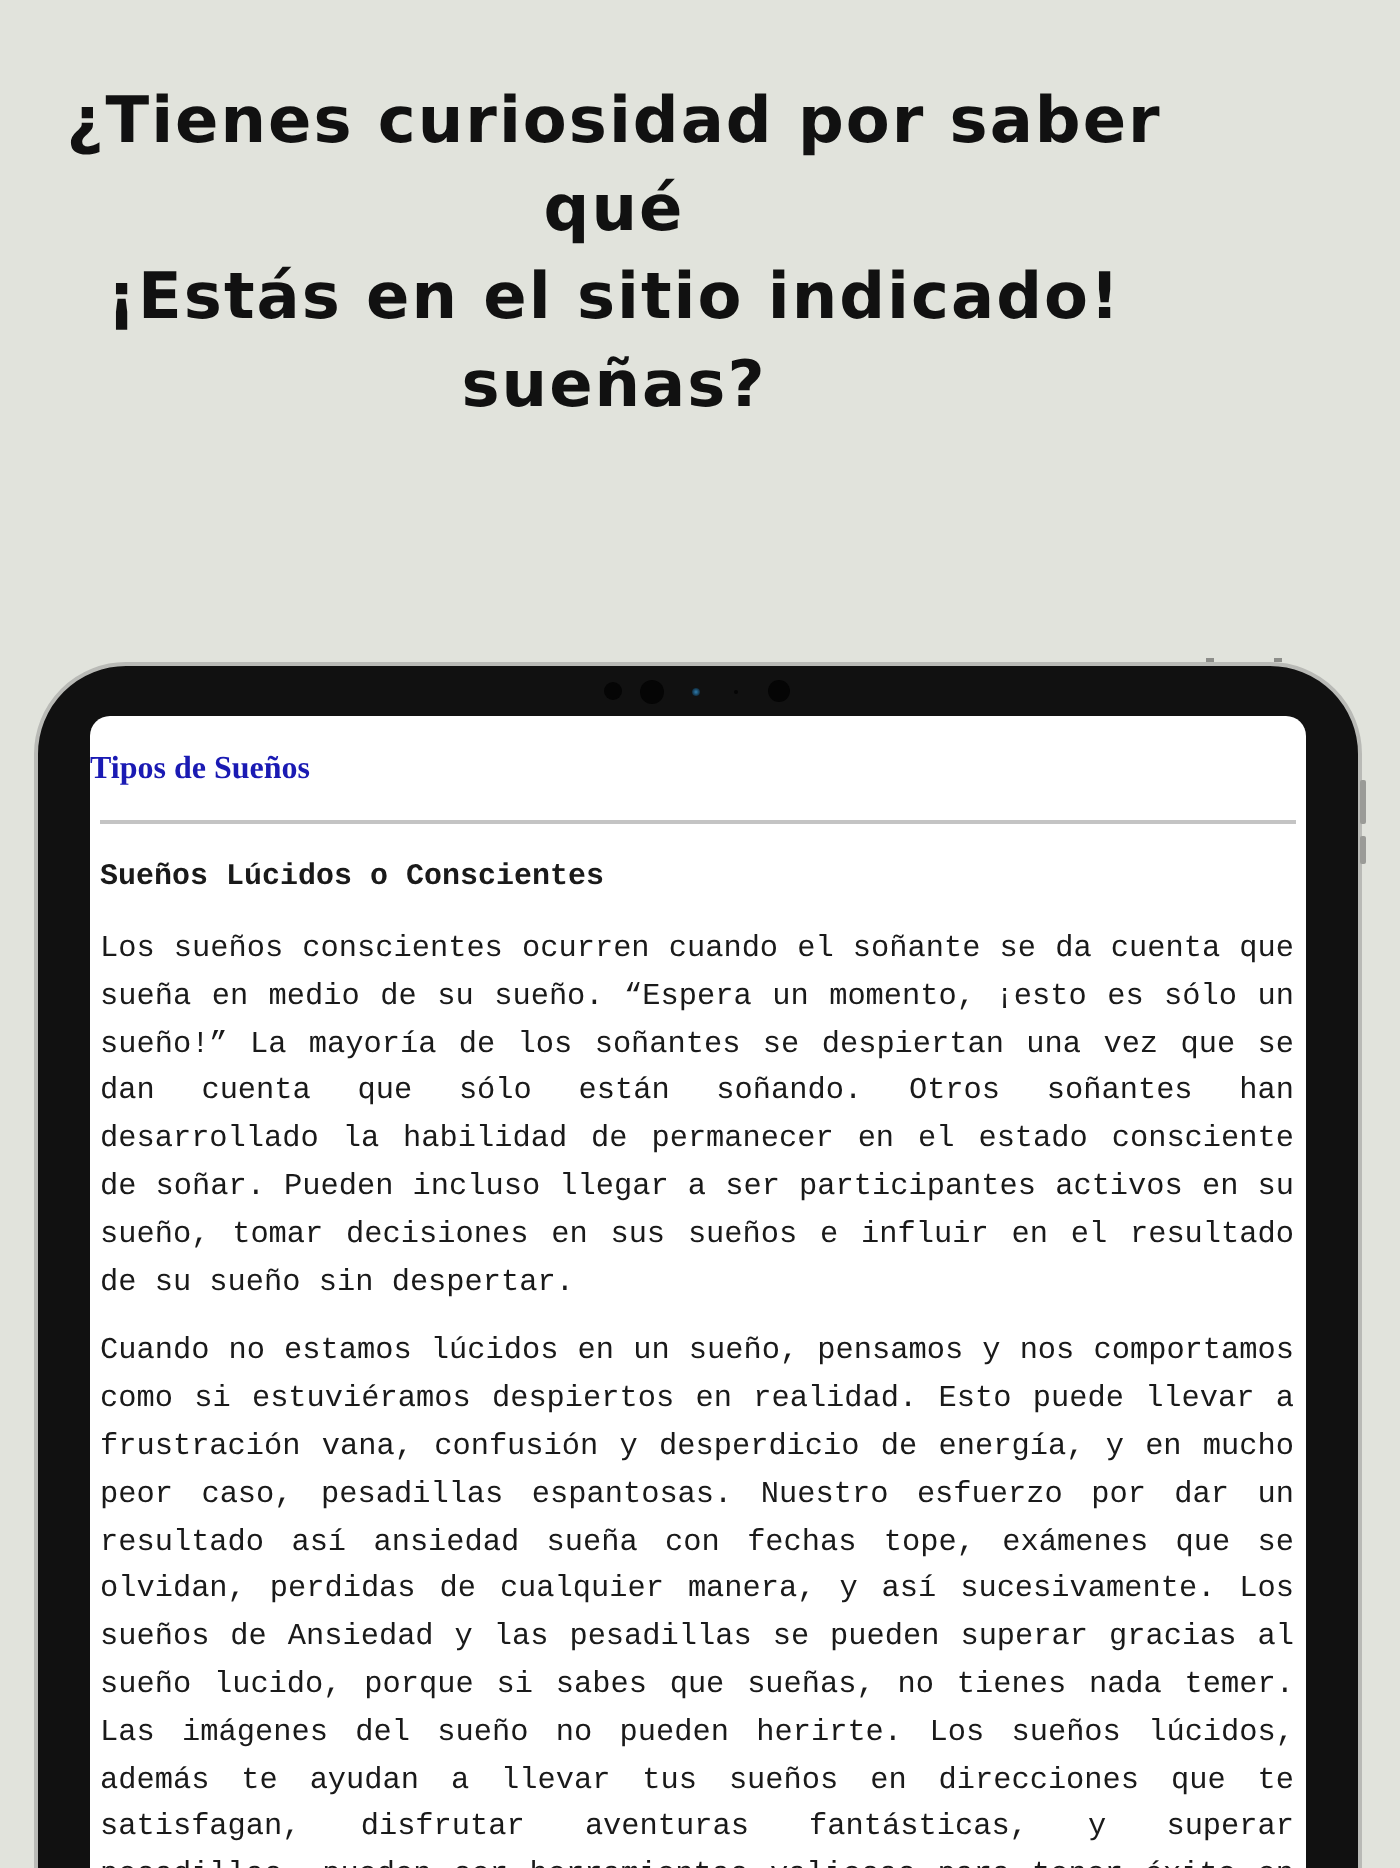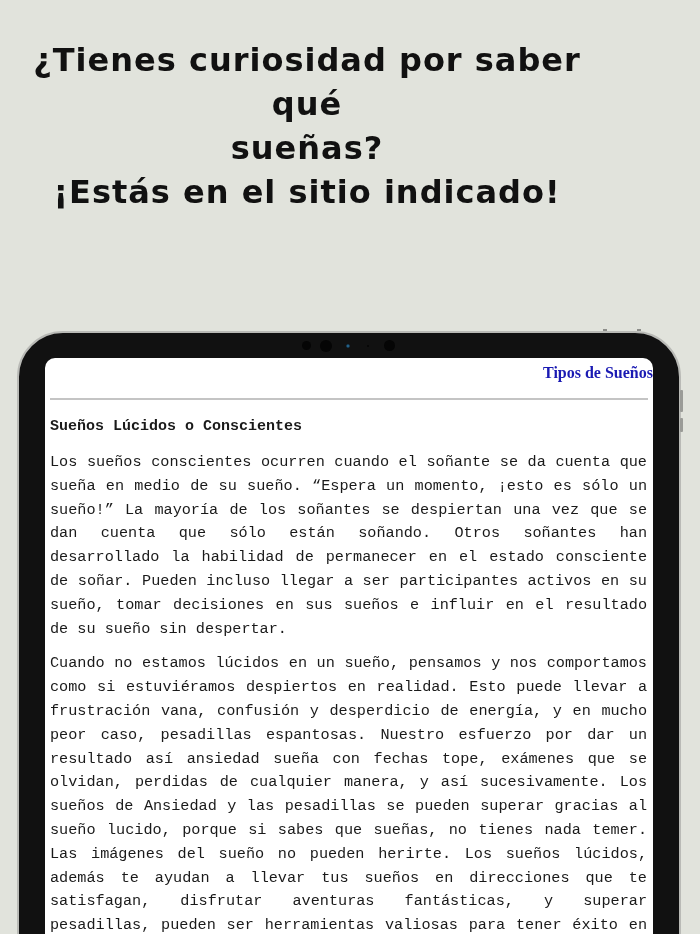--- a/index.html
+++ b/index.html
@@ -73,26 +73,26 @@
       position: absolute;
       left: 45px;
       top: 358px;
       width: 608px;
       height: 600px;
       background: #ffffff;
       border-radius: 10px 10px 0 0;
       overflow: hidden;
     }
     .page-title {
-      text-align: right;
+      text-align: left;
       color: #1a1ab3;
       font-family: "Liberation Serif", serif;
       font-weight: bold;
       font-size: 16px;
-      margin-top: 5px;
+      margin-top: 17px;
       height: 20px;
       line-height: 20px;
     }
     .divider {
       margin: 15px 5px 0 5px;
       height: 2px;
       background: #c4c4c4;
     }
     .content {
       padding: 0 6px 0 5px;
@@ -111,22 +111,22 @@
     }
     .para {
       margin: 0 0 11px 0;
     }
   </style>
 </head>
 <body>
 
 <div class="headline">
   <span class="line">¿Tienes curiosidad por saber qué</span>
+  <span class="line">¡Estás en el sitio indicado!</span>
   <span class="line">sueñas?</span>
-  <span class="line">¡Estás en el sitio indicado!</span>
 </div>
 
 <div class="top-btn" style="left:603px;"></div>
 <div class="top-btn" style="left:637px;"></div>
 
 <div class="device"></div>
 
 <div class="side-btn" style="left:680px; top:390px; height:22px;"></div>
 <div class="side-btn" style="left:680px; top:418px; height:14px;"></div>
 

